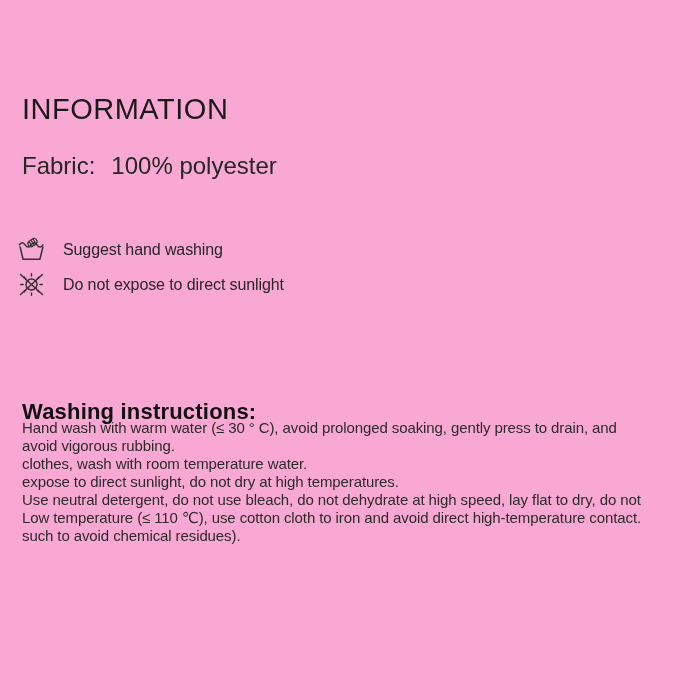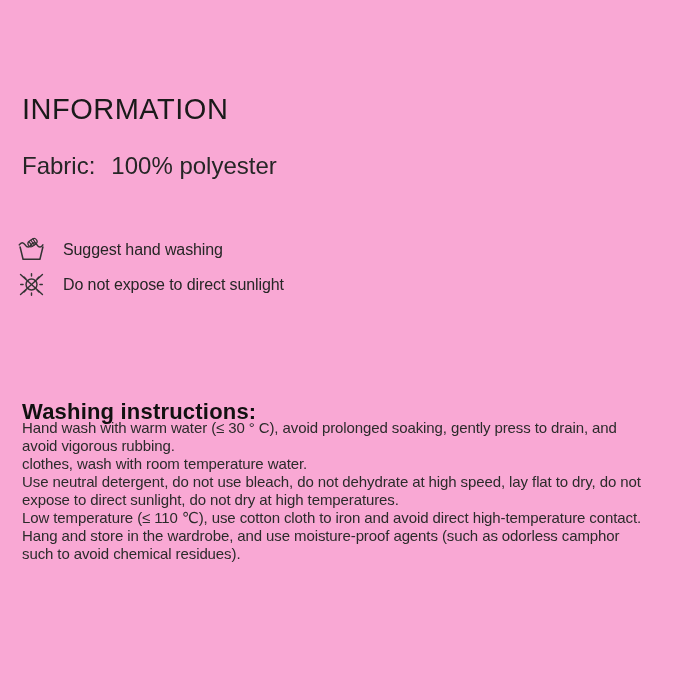--- a/index.html
+++ b/index.html
@@ -86,21 +86,20 @@
 
 
   </div>
 
   <div>
     <h2 class="washing-heading">Washing instructions:</h2>
     <div class="washing-body">
       <div class="washing-line">Hand wash with warm water (≤ 30 ° C), avoid prolonged soaking, gently press to drain, and</div>
       <div class="washing-line">avoid vigorous rubbing.</div>
       <div class="washing-line">clothes, wash with room temperature water.</div>
+      <div class="washing-line">expose to direct sunlight, do not dry at high temperatures.</div>
       <div class="washing-line">Use neutral detergent, do not use bleach, do not dehydrate at high speed, lay flat to dry, do not</div>
-      <div class="washing-line">expose to direct sunlight, do not dry at high temperatures.</div>
       <div class="washing-line">Low temperature (≤ 110 ℃), use cotton cloth to iron and avoid direct high-temperature contact.</div>
-      <div class="washing-line">Hang and store in the wardrobe, and use moisture-proof agents (such as odorless camphor</div>
       <div class="washing-line">such to avoid chemical residues).</div>
     </div>
   </div>
 
 </div>
 
 </body></html>

